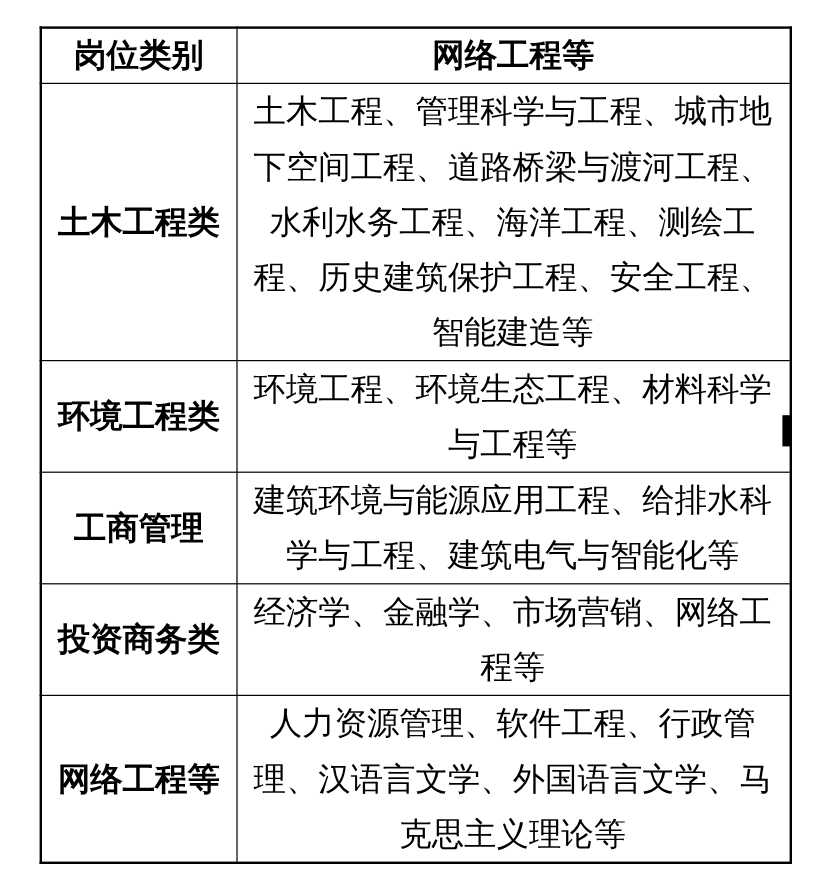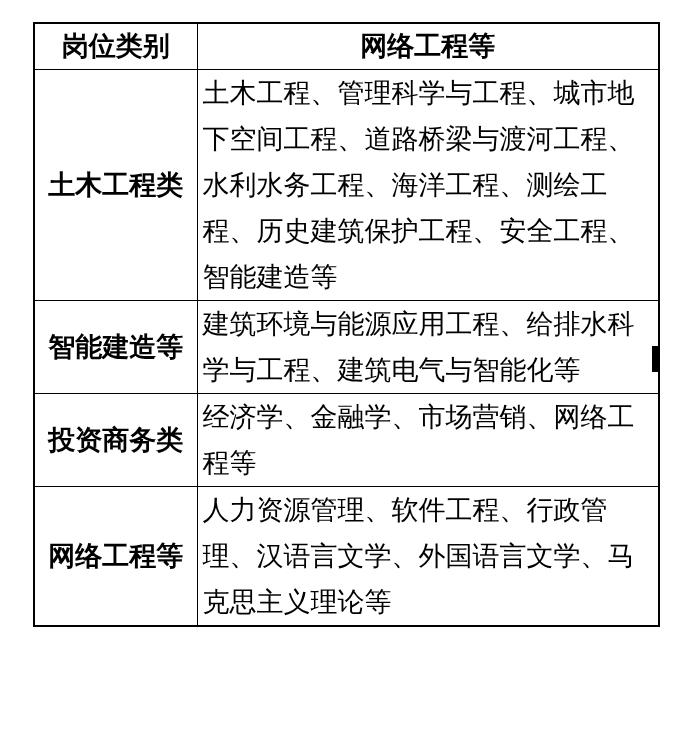--- a/index.html
+++ b/index.html
@@ -40,21 +40,21 @@
     padding: 0 4px;
   }
   td.category-cell {
     font-weight: bold;
     text-align: center;
     padding: 0 4px;
     height: 46px;
   }
   td.majors-cell {
     font-weight: normal;
-    text-align: left;
+    text-align: center;
     padding: 0 6px 0 5px;
     line-height: 46px;
     height: 46px;
   }
   .col-category { width: 163px; }
   .col-majors   { width: 462px; }
   .edge-marker {
     position: absolute;
     left: 652px;
     top: 346px;
@@ -79,21 +79,25 @@
         <th>网络工程等</th>
       </tr>
     </thead>
     <tbody>
 
     <tr>
           <td class="category-cell">土木工程类</td>
           <td class="majors-cell">土木工程、管理科学与工程、城市地下空间工程、道路桥梁与渡河工程、水利水务工程、海洋工程、测绘工程、历史建筑保护工程、安全工程、智能建造等</td>
         </tr>
         <tr>
-          <td class="category-cell">智能建造等</td>
+          <td class="category-cell">环境工程类</td>
+          <td class="majors-cell">环境工程、环境生态工程、材料科学与工程等</td>
+        </tr>
+        <tr>
+          <td class="category-cell">工商管理</td>
           <td class="majors-cell">建筑环境与能源应用工程、给排水科学与工程、建筑电气与智能化等</td>
         </tr>
         <tr>
           <td class="category-cell">投资商务类</td>
           <td class="majors-cell">经济学、金融学、市场营销、网络工程等</td>
         </tr>
         <tr>
           <td class="category-cell">网络工程等</td>
           <td class="majors-cell">人力资源管理、软件工程、行政管理、汉语言文学、外国语言文学、马克思主义理论等</td>
         </tr>

